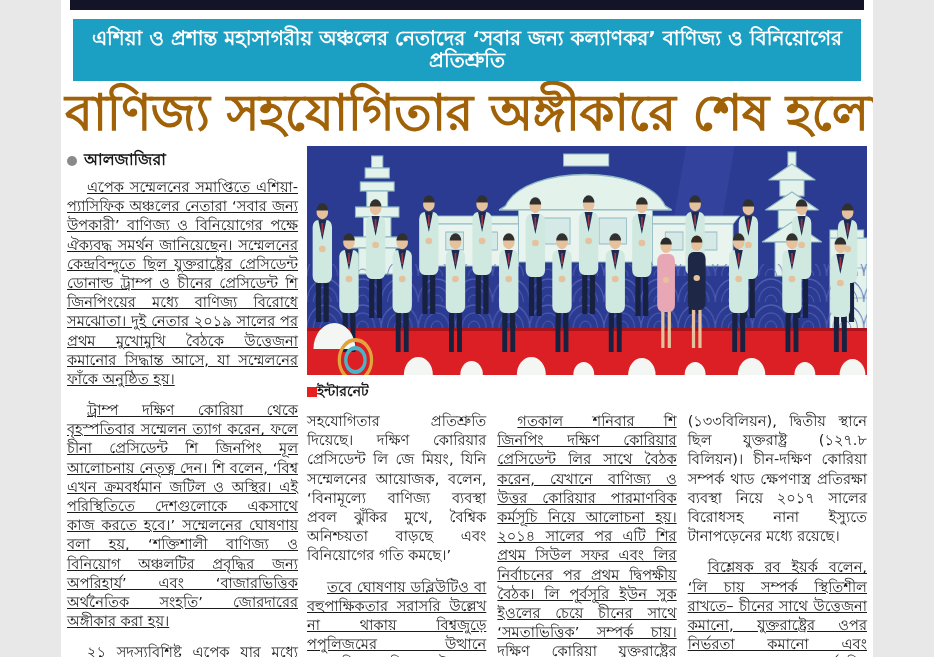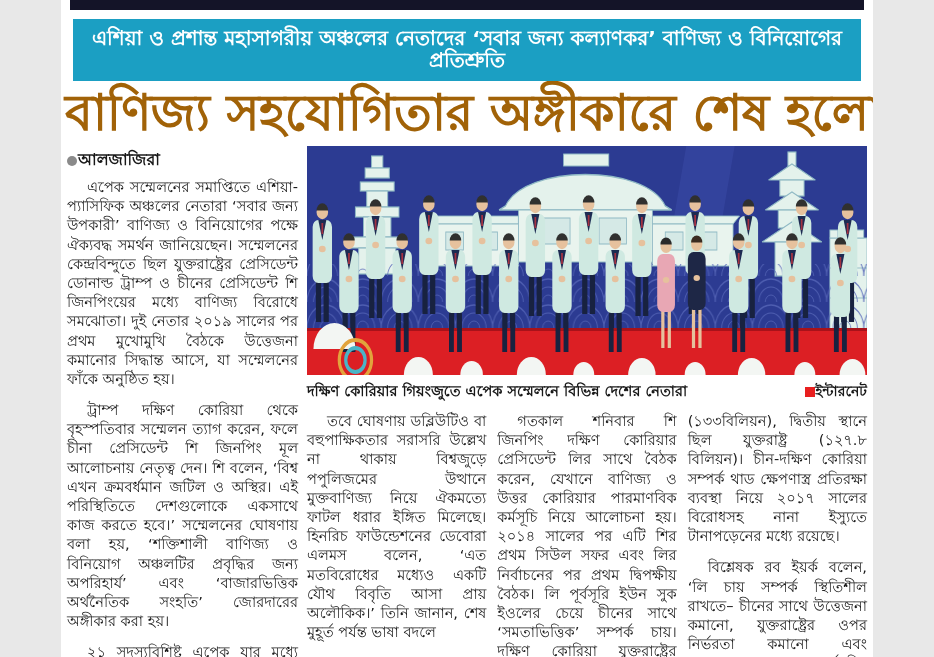--- a/index.html
+++ b/index.html
@@ -41,35 +41,35 @@
   }
   .body-area {
     display: flex;
     gap: 9px;
     padding: 2px 6px 0 6px;
   }
   .col1 { width: 231px; flex: 0 0 231px; }
   .right-zone { flex: 1; min-width: 0; }
 
   .byline {
-    display: flex; align-items: center; gap: 1px;
+    display: flex; align-items: center; gap: 7px;
     font-weight: bold; font-size: 16px;
     margin: 3px 0 3px 0;
   }
   .byline .dot {
     width: 10px; height: 10px; border-radius: 50%;
     background: #8a8a8a; flex: 0 0 auto;
   }
   p.body {
     font-size: 14.6px;
     line-height: 1.315;
     text-align: justify;
     color: #1b1b1b;
   }
-  p.indent { text-indent: 20px; }
+  p.indent { text-indent: 20px; text-decoration: underline; }
   p.body + p.body { margin-top: 12px; }
 
   .photo-frame { margin-top: 2px; }
   svg.photo { display: block; width: 100%; height: 229px; }
 
   .caption-row {
     display: flex; justify-content: space-between; align-items: center;
     margin: 5px 0 7px 0;
     font-size: 14.5px; font-weight: bold;
   }
@@ -262,29 +262,29 @@
             <path d="M398 229 a17 17 0 0 1 34 0 Z"></path>
             <path d="M468 229 a13 13 0 0 1 26 0 Z"></path>
             <path d="M534 229 a17 17 0 0 1 34 0 Z"></path>
             <path d="M604 229 a13 13 0 0 1 26 0 Z"></path>
             <path d="M660 229 a16 16 0 0 1 32 0 Z"></path>
           </g>
         </svg>
       </div>
 
       <div class="caption-row">
-        <span>দক্ষিণ কোরিয়ার গিয়ংজুতে এপেক সম্মেলনে বিভিন্ন দেশের নেতারা</span>
         <span class="credit">
           <span class="sq"></span>
           <span>ইন্টারনেট</span>
         </span>
       </div>
 
       <div class="cols3">
         <div class="col">
+          <p class="body">সহযোগিতার প্রতিশ্রুতি দিয়েছে। দক্ষিণ কোরিয়ার প্রেসিডেন্ট লি জে মিয়ং, যিনি সম্মেলনের আয়োজক, বলেন, ‘বিনামূল্যে বাণিজ্য ব্যবস্থা প্রবল ঝুঁকির মুখে, বৈশ্বিক অনিশ্চয়তা বাড়ছে এবং বিনিয়োগের গতি কমছে।’</p>
           <p class="body indent">তবে ঘোষণায় ডব্লিউটিও বা বহুপাক্ষিকতার সরাসরি উল্লেখ না থাকায় বিশ্বজুড়ে পপুলিজমের উত্থানে মুক্তবাণিজ্য নিয়ে ঐকমত্যে ফাটল ধরার ইঙ্গিত মিলেছে। হিনরিচ ফাউন্ডেশনের ডেবোরা এলমস বলেন, ‘এত মতবিরোধের মধ্যেও একটি যৌথ বিবৃতি আসা প্রায় অলৌকিক।’ তিনি জানান, শেষ মুহূর্ত পর্যন্ত ভাষা বদলে</p>
         </div>
         <div class="col">
           <p class="body indent">গতকাল শনিবার শি জিনপিং দক্ষিণ কোরিয়ার প্রেসিডেন্ট লির সাথে বৈঠক করেন, যেখানে বাণিজ্য ও উত্তর কোরিয়ার পারমাণবিক কর্মসূচি নিয়ে আলোচনা হয়। ২০১৪ সালের পর এটি শির প্রথম সিউল সফর এবং লির নির্বাচনের পর প্রথম দ্বিপক্ষীয় বৈঠক। লি পূর্বসূরি ইউন সুক ইওলের চেয়ে চীনের সাথে ‘সমতাভিত্তিক’ সম্পর্ক চায়। দক্ষিণ কোরিয়া যুক্তরাষ্ট্রের নিরাপত্তা সহযোগী হলেও চীন তার সবচেয়ে বড় বাণিজ্যিক অংশীদার।</p>
           <p class="body indent">২০২৪ সালে দেশটির মোট রফতানির এক-পঞ্চমাংশ গেছে চীনে</p>
         </div>
         <div class="col">
           <p class="body">(১৩৩বিলিয়ন), দ্বিতীয় স্থানে ছিল যুক্তরাষ্ট্র (১২৭.৮ বিলিয়ন)। চীন-দক্ষিণ কোরিয়া সম্পর্ক থাড ক্ষেপণাস্ত্র প্রতিরক্ষা ব্যবস্থা নিয়ে ২০১৭ সালের বিরোধসহ নানা ইস্যুতে টানাপড়েনের মধ্যে রয়েছে।</p>
           <p class="body indent">বিশ্লেষক রব ইয়র্ক বলেন, ‘লি চায় সম্পর্ক স্থিতিশীল রাখতে– চীনের সাথে উত্তেজনা কমানো, যুক্তরাষ্ট্রের ওপর নির্ভরতা কমানো এবং জাপানের সাথে পূর্বসূরির কূটনৈতিক অগ্রগতিকে কাজে লাগানো।’ তিনি আরো বলেন, ‘লি এসব ইস্যু মোকাবেলায় আন্তরিক, তবে তা প্রকাশ্যে নয়, পর্দার আড়ালে করতে চান।’</p>
         </div>

